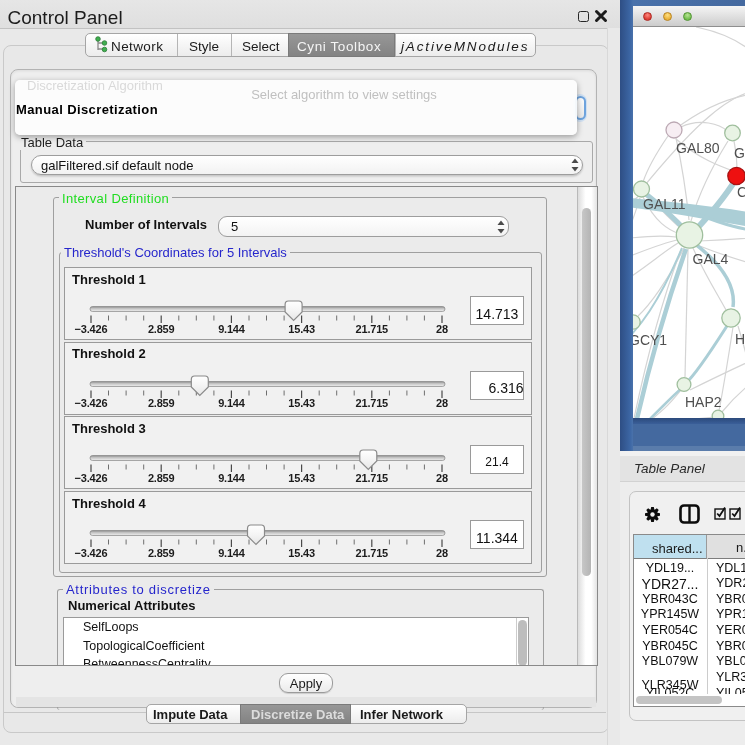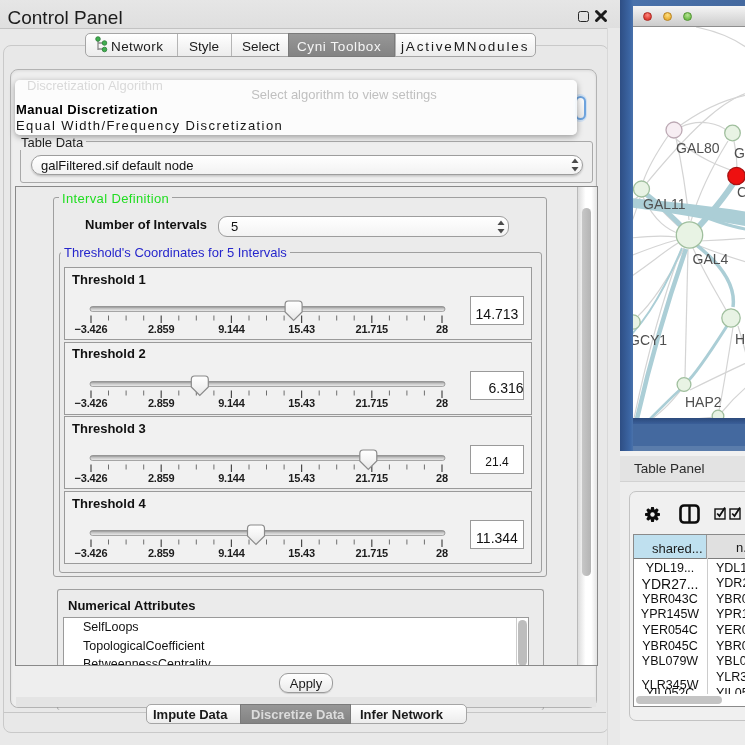--- a/index.html
+++ b/index.html
@@ -18,21 +18,21 @@
 <div class="abs" style="left:4px;top:712px;width:602px;height:1px;background:#c6c6c6;"></div>
 <div class="abs" style="left:85px;top:33px;width:451px;height:24px;background:linear-gradient(#ffffff,#ececec);border:1px solid #a5a5a5;border-radius:5px;box-sizing:border-box;"></div>
 <div class="abs" style="left:288px;top:33px;width:107px;height:24px;background:linear-gradient(#979797,#838383);border:1px solid #7a7a7a;box-sizing:border-box;"></div>
 <div class="abs" style="left:177px;top:34px;width:1px;height:22px;background:#b5b5b5;"></div>
 <div class="abs" style="left:230.5px;top:34px;width:1px;height:22px;background:#b5b5b5;"></div>
 <div class="abs" style="left:395px;top:34px;width:1px;height:22px;background:#b5b5b5;"></div>
 <div class="abs" style="left:111px;top:39px;white-space:nowrap;font-size:13.5px;color:#1a1a1a;letter-spacing:0.4px;">Network</div>
 <div class="abs" style="left:189px;top:39px;white-space:nowrap;font-size:13.5px;color:#1a1a1a;">Style</div>
 <div class="abs" style="left:242px;top:39px;white-space:nowrap;font-size:13.5px;color:#1a1a1a;">Select</div>
 <div class="abs" style="left:297px;top:39px;white-space:nowrap;font-size:13.5px;color:#f5f5f5;letter-spacing:0.6px;">Cyni Toolbox</div>
-<div class="abs" style="left:401px;top:39px;white-space:nowrap;font-size:13.5px;color:#1a1a1a;letter-spacing:1.85px;">jActiveMNodules</div>
+<div class="abs" style="left:401px;top:39px;white-space:nowrap;font-size:13.5px;color:#1a1a1a;letter-spacing:1.85px;font-style:italic;">jActiveMNodules</div>
 <svg class="abs" style="left:94px;top:35px" width="16" height="20">
       <path d="M4 4 L4 15 M4 8 L10 8 M4 14 L10 14" stroke="#8a8a8a" stroke-width="1.3" fill="none"></path>
       <circle cx="4" cy="4" r="2.3" fill="#3fae4e" stroke="#2b7a36" stroke-width="0.8"></circle>
       <circle cx="10.5" cy="8" r="2.3" fill="#3fae4e" stroke="#2b7a36" stroke-width="0.8"></circle>
       <circle cx="10.5" cy="14.5" r="2.3" fill="#3fae4e" stroke="#2b7a36" stroke-width="0.8"></circle>
     </svg>
 <div class="abs" style="left:10px;top:69px;width:587px;height:639px;background:#eeeeee;border:1px solid #b3b3b3;border-radius:8px;box-sizing:border-box;box-shadow:inset 0 1px 3px rgba(0,0,0,0.08);"></div>
 <div class="abs" style="left:20px;top:141px;width:571px;height:40px;border:1px solid #a9a9a9;border-radius:3px;"></div>
 <div class="abs" style="left:18px;top:135px;white-space:nowrap;font-size:13px;color:#1f1f1f;"><span style="background:#eeeeee;padding:0 3px;">Table Data</span></div>
 <div class="abs" style="left:31px;top:155px;width:552px;height:20px;background:linear-gradient(#ffffff,#f2f2f2);border:1px solid #9d9d9d;border-radius:10px;box-sizing:border-box;box-shadow:0 1.5px 2px rgba(0,0,0,0.18);"></div>
@@ -136,20 +136,21 @@
     </svg>
 <div class="abs" style="left:61.0px;top:546.6px;white-space:nowrap;width:60px;text-align:center;font-size:11px;font-weight:bold;color:#1c1c1c;letter-spacing:-0.2px;">−3.426</div>
 <div class="abs" style="left:131.2px;top:546.6px;white-space:nowrap;width:60px;text-align:center;font-size:11px;font-weight:bold;color:#1c1c1c;letter-spacing:-0.2px;">2.859</div>
 <div class="abs" style="left:201.4px;top:546.6px;white-space:nowrap;width:60px;text-align:center;font-size:11px;font-weight:bold;color:#1c1c1c;letter-spacing:-0.2px;">9.144</div>
 <div class="abs" style="left:271.6px;top:546.6px;white-space:nowrap;width:60px;text-align:center;font-size:11px;font-weight:bold;color:#1c1c1c;letter-spacing:-0.2px;">15.43</div>
 <div class="abs" style="left:341.8px;top:546.6px;white-space:nowrap;width:60px;text-align:center;font-size:11px;font-weight:bold;color:#1c1c1c;letter-spacing:-0.2px;">21.715</div>
 <div class="abs" style="left:412.0px;top:546.6px;white-space:nowrap;width:60px;text-align:center;font-size:11px;font-weight:bold;color:#1c1c1c;letter-spacing:-0.2px;">28</div>
 <div class="abs" style="left:470px;top:520.1px;width:54px;height:29px;background:#ffffff;border:1px solid #9a9a9a;box-sizing:border-box;"></div>
 <div class="abs" style="left:470px;top:529.6px;white-space:nowrap;width:54px;text-align:center;font-size:14px;color:#111;">11.344</div>
 <div class="abs" style="left:57px;top:589px;width:485px;height:120px;border:1px solid #9f9f9f;border-radius:3px;border-bottom:none;"></div>
+<div class="abs" style="left:63px;top:582px;white-space:nowrap;font-size:13px;"><span style="background:#ebebeb;padding:0 3px;color:#2626cc;letter-spacing:0.7px;">Attributes to discretize</span></div>
 <div class="abs" style="left:68px;top:598px;white-space:nowrap;font-size:13px;font-weight:bold;color:#111;">Numerical Attributes</div>
 <div class="abs" style="left:63px;top:617px;width:466px;height:60px;background:#ffffff;border:1px solid #9a9a9a;box-sizing:border-box;"></div>
 <div class="abs" style="left:83px;top:620px;white-space:nowrap;font-size:12.5px;color:#111;">SelfLoops</div>
 <div class="abs" style="left:83px;top:639px;white-space:nowrap;font-size:12.5px;color:#111;">TopologicalCoefficient</div>
 <div class="abs" style="left:83px;top:657px;white-space:nowrap;font-size:12.5px;color:#111;">BetweennessCentrality</div>
 <div class="abs" style="left:516px;top:618px;width:12px;height:47px;background:#ffffff;border-left:1px solid #ccc;box-sizing:border-box;"></div>
 <div class="abs" style="left:518px;top:620px;width:9px;height:46px;background:#bdbdbd;border-radius:4.5px;"></div>
 <div class="abs" style="left:16px;top:666px;width:560px;height:41px;background:#eeeeee;"></div>
 <div class="abs" style="left:16px;top:697px;width:580px;height:10px;background:#e4e4e4;"></div>
 <div class="abs" style="left:15px;top:665px;width:583px;height:1px;background:#898989;"></div>
@@ -157,21 +158,20 @@
 <div class="abs" style="left:279px;top:676px;white-space:nowrap;width:54px;text-align:center;font-size:13px;color:#1a1a1a;">Apply</div>
 <div class="abs" style="left:145.5px;top:704px;width:321.5px;height:20px;background:linear-gradient(#ffffff,#ececec);border:1px solid #a5a5a5;border-radius:5px;box-sizing:border-box;"></div>
 <div class="abs" style="left:240px;top:704px;width:110.5px;height:20px;background:linear-gradient(#979797,#838383);border:1px solid #7a7a7a;box-sizing:border-box;"></div>
 <div class="abs" style="left:153px;top:707px;white-space:nowrap;font-size:13px;color:#1a1a1a;font-weight:bold;">Impute Data</div>
 <div class="abs" style="left:251px;top:707px;white-space:nowrap;font-size:13px;color:#dcdcdc;font-weight:bold;">Discretize Data</div>
 <div class="abs" style="left:360px;top:707px;white-space:nowrap;font-size:13px;color:#1a1a1a;font-weight:bold;">Infer Network</div>
 <div class="abs" style="left:15px;top:80px;width:562px;height:55px;background:rgba(253,253,253,0.94);border-radius:5px;box-shadow:0 2px 6px rgba(0,0,0,0.35);"></div>
 <div class="abs" style="left:27px;top:78px;white-space:nowrap;font-size:13px;color:#d9d9d9;">Discretization Algorithm</div>
 <div class="abs" style="left:15px;top:87px;white-space:nowrap;width:658px;text-align:center;font-size:13px;color:#c0c0c0;">Select algorithm to view settings</div>
 <div class="abs" style="left:16px;top:102px;white-space:nowrap;font-size:13px;font-weight:bold;color:#000;letter-spacing:0.4px;">Manual Discretization</div>
-<div class="abs" style="left:16px;top:117.5px;white-space:nowrap;font-size:13px;color:#141414;letter-spacing:1.4px;">Equal Width/Frequency Discretization</div>
 <div class="abs" style="left:608px;top:28px;width:12px;height:717px;background:#e9e9e9;"></div>
 <div class="abs" style="left:607px;top:28px;width:1px;height:717px;background:#d8d8d8;"></div>
 <div class="abs" style="left:620px;top:0px;width:125px;height:451px;background:linear-gradient(90deg,#2e4e84,#3c66a4 10px,#4a72ab 13px,#44699f);"></div>
 <div class="abs" style="left:633px;top:6px;width:112px;height:445px;background:#ffffff;"></div>
 <div class="abs" style="left:633px;top:6px;width:112px;height:21px;background:linear-gradient(#f5f5f5,#cccccc);border-bottom:1px solid #8f8f8f;box-sizing:border-box;"></div>
 <div class="abs" style="left:642.5px;top:12px;width:9px;height:9px;border-radius:50%;background:radial-gradient(circle at 50% 30%, #ff8a80 0%, #dd3f36 65%);border:0.5px solid #ad2620;box-sizing:border-box;"></div>
 <div class="abs" style="left:662.5px;top:12px;width:9px;height:9px;border-radius:50%;background:radial-gradient(circle at 50% 30%, #ffe082 0%, #eab33c 65%);border:0.5px solid #b8821d;box-sizing:border-box;"></div>
 <div class="abs" style="left:682.5px;top:12px;width:9px;height:9px;border-radius:50%;background:radial-gradient(circle at 50% 30%, #b9e495 0%, #74bf4f 65%);border:0.5px solid #4f9331;box-sizing:border-box;"></div>
 <svg class="abs" style="left:633px;top:27px" width="112" height="391" viewBox="633 27 112 391">
 <path d="M641 190 C690 130 722 100 750 92" fill="none" stroke="#d4d4d4" stroke-width="1.2"></path>
@@ -228,21 +228,21 @@
 <text x="629" y="345" font-size="14" fill="#4f4f4f" font-family="Liberation Sans,sans-serif">GCY1</text>
 <text x="735" y="344" font-size="14" fill="#4f4f4f" font-family="Liberation Sans,sans-serif">H</text>
 <text x="685" y="406.5" font-size="14" fill="#4f4f4f" font-family="Liberation Sans,sans-serif">HAP2</text>
 </svg>
 <div class="abs" style="left:633px;top:418px;width:112px;height:28px;background:#44699f;"></div>
 <div class="abs" style="left:633px;top:418px;width:112px;height:6px;background:linear-gradient(#2c4a7b,#3a5f99);"></div>
 <div class="abs" style="left:633px;top:446px;width:112px;height:5px;background:#5a7cab;"></div>
 <div class="abs" style="left:620px;top:451px;width:125px;height:294px;background:#ededed;"></div>
 <div class="abs" style="left:620px;top:451px;width:125px;height:5px;background:#f1f1f1;"></div>
 <div class="abs" style="left:620px;top:456px;width:125px;height:26px;background:#e3e3e3;border-bottom:1px solid #d2d2d2;box-sizing:border-box;"></div>
-<div class="abs" style="left:634px;top:461px;white-space:nowrap;font-size:13.5px;color:#2b2b2b;">Table Panel</div>
+<div class="abs" style="left:634px;top:461px;white-space:nowrap;font-size:13.5px;color:#2b2b2b;font-style:italic;">Table Panel</div>
 <div class="abs" style="left:629px;top:491px;width:130px;height:230px;background:#f0f0f0;border:1px solid #c3c3c3;border-radius:7px;box-sizing:border-box;"></div>
 <svg class="abs" style="left:644px;top:506px" width="17" height="17" viewBox="0 0 17 17">
       <polygon points="6.63,3.54 7.21,1.01 9.79,1.01 10.37,3.54 10.69,3.67 12.89,2.29 14.71,4.11 13.33,6.31 13.46,6.63 15.99,7.21 15.99,9.79 13.46,10.37 13.33,10.69 14.71,12.89 12.89,14.71 10.69,13.33 10.37,13.46 9.79,15.99 7.21,15.99 6.63,13.46 6.31,13.33 4.11,14.71 2.29,12.89 3.67,10.69 3.54,10.37 1.01,9.79 1.01,7.21 3.54,6.63 3.67,6.31 2.29,4.11 4.11,2.29 6.31,3.67" fill="#0c0c0c"></polygon>
       <circle cx="8.5" cy="8.5" r="2.2" fill="#f0f0f0"></circle>
     </svg>
 <svg class="abs" style="left:679px;top:504px" width="21" height="20">
       <rect x="1.5" y="1.5" width="18" height="17" rx="3.5" fill="none" stroke="#0c0c0c" stroke-width="2.6"></rect>
       <path d="M10.5 2 L10.5 18" stroke="#0c0c0c" stroke-width="2.4"></path>
     </svg>
 <svg class="abs" style="left:714px;top:506px" width="14" height="14">

